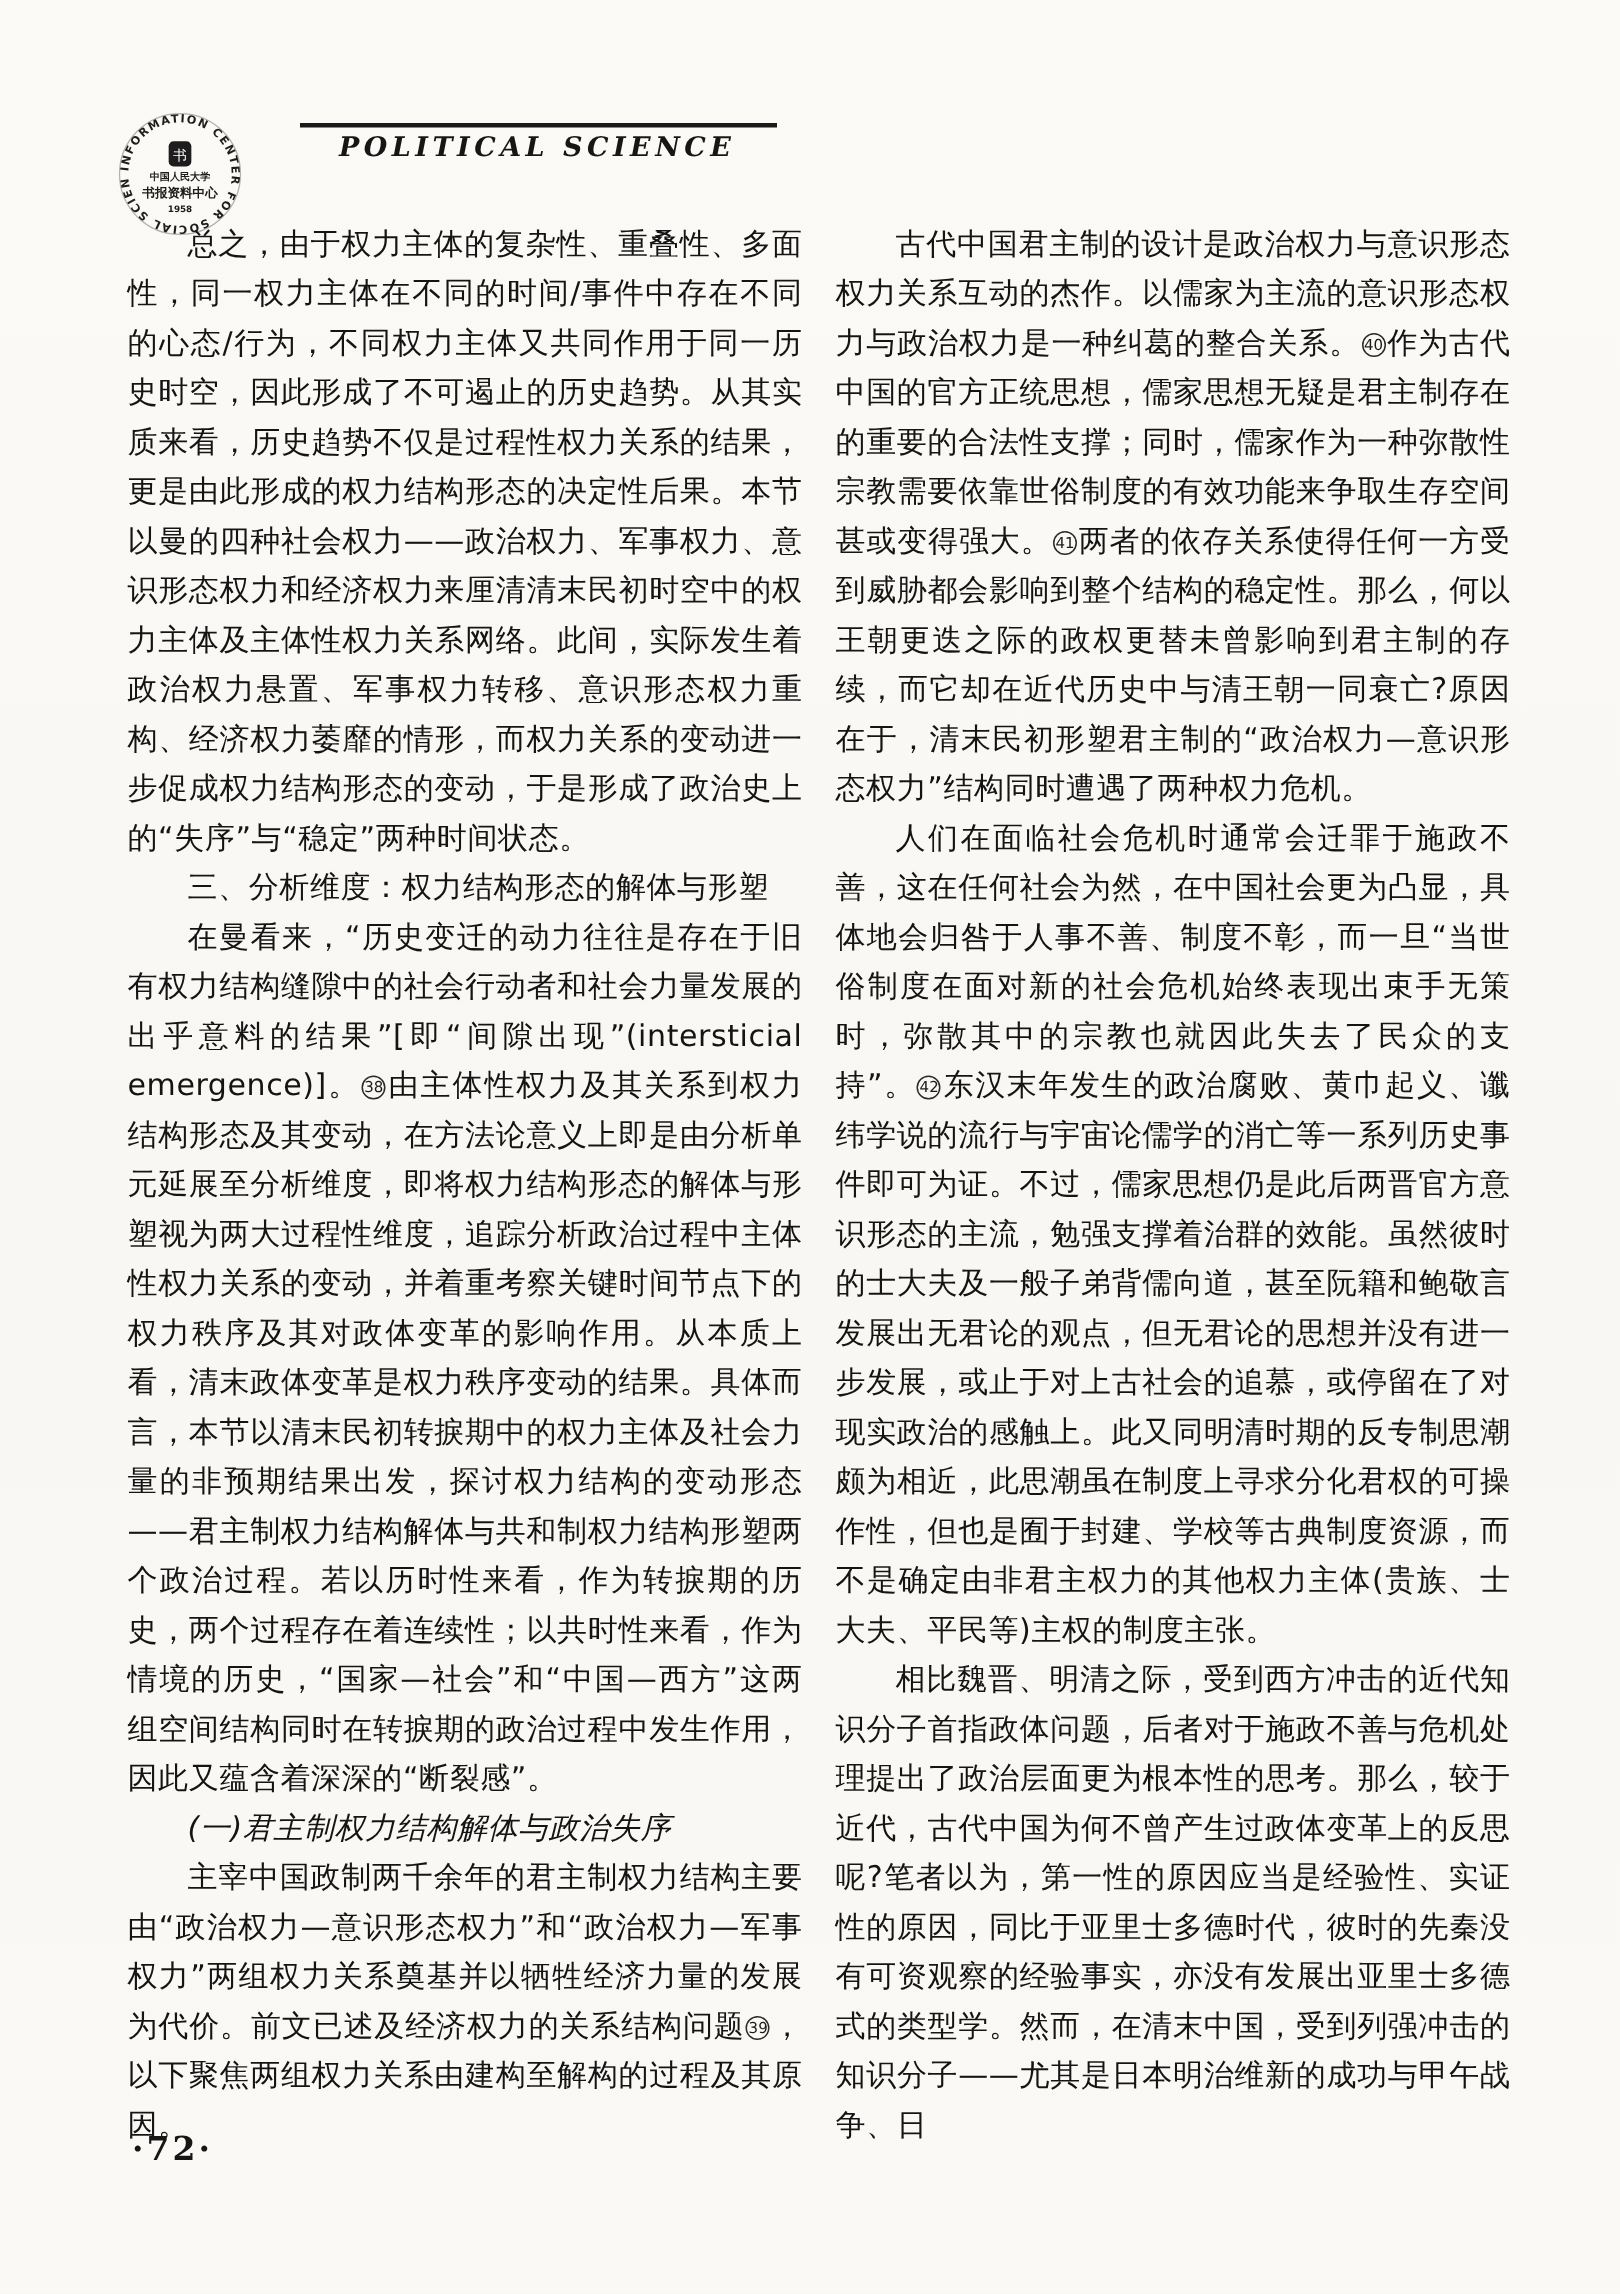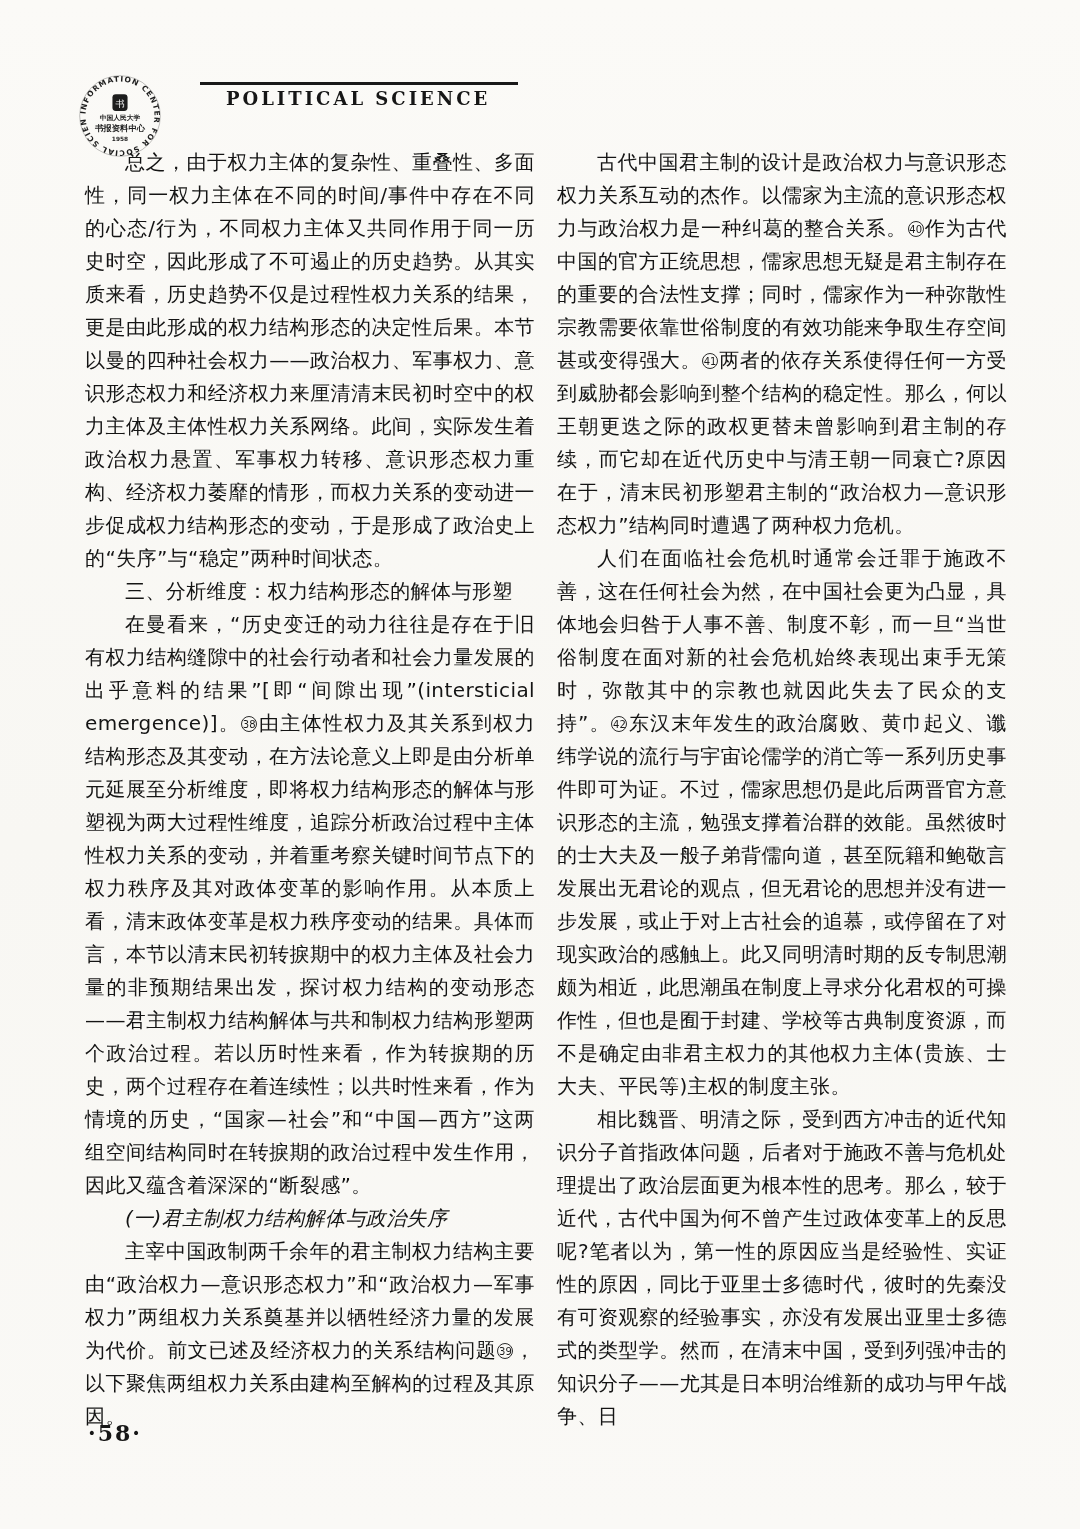--- a/index.html
+++ b/index.html
@@ -23,21 +23,21 @@
   .title-cn {
     font-size: 30px; font-weight: bold; letter-spacing: 17px;
     color: #111; white-space: nowrap;
   }
   .issue {
     font-family: "DejaVu Serif", serif; font-style: italic; font-weight: bold;
     font-size: 23px; color: #111; letter-spacing: 1px;
   }
   .title-rule { height: 3px; background: #191919; margin-top: 2px; width: 318px; }
   .title-en {
-    font-family: "DejaVu Serif", serif; font-weight: bold;
+    font-family: "DejaVu Serif", serif; font-style: italic; font-weight: bold;
     font-size: 18px; letter-spacing: 3px; color: #161616;
     margin-top: 3px; padding-left: 26px; white-space: nowrap;
   }
 
   
   .columns {
     position: absolute; left: 85px; top: 146px;
     width: 922px; display: flex; gap: 22px;
   }
   .col { width: 450px; }
@@ -103,15 +103,15 @@
     </div>
 
     <div class="col">
       <p class="para"><span>古代中国君主制的设计是政治权力与意识形态权力关系互动的杰作。以儒家为主流的意识形态权力与政治权力是一种纠葛的整合关系。</span><span class="fnote">40</span><span>作为古代中国的官方正统思想，儒家思想无疑是君主制存在的重要的合法性支撑；同时，儒家作为一种弥散性宗教需要依靠世俗制度的有效功能来争取生存空间甚或变得强大。</span><span class="fnote">41</span><span>两者的依存关系使得任何一方受到威胁都会影响到整个结构的稳定性。那么，何以王朝更迭之际的政权更替未曾影响到君主制的存续，而它却在近代历史中与清王朝一同衰亡?原因在于，清末民初形塑君主制的“政治权力—意识形态权力”结构同时遭遇了两种权力危机。</span></p>
       <p class="para"><span>人们在面临社会危机时通常会迁罪于施政不善，这在任何社会为然，在中国社会更为凸显，具体地会归咎于人事不善、制度不彰，而一旦“当世俗制度在面对新的社会危机始终表现出束手无策时，弥散其中的宗教也就因此失去了民众的支持”。</span><span class="fnote">42</span><span>东汉末年发生的政治腐败、黄巾起义、谶纬学说的流行与宇宙论儒学的消亡等一系列历史事件即可为证。不过，儒家思想仍是此后两晋官方意识形态的主流，勉强支撑着治群的效能。虽然彼时的士大夫及一般子弟背儒向道，甚至阮籍和鲍敬言发展出无君论的观点，但无君论的思想并没有进一步发展，或止于对上古社会的追慕，或停留在了对现实政治的感触上。此又同明清时期的反专制思潮颇为相近，此思潮虽在制度上寻求分化君权的可操作性，但也是囿于封建、学校等古典制度资源，而不是确定由非君主权力的其他权力主体(贵族、士大夫、平民等)主权的制度主张。</span></p>
       <p class="para"><span>相比魏晋、明清之际，受到西方冲击的近代知识分子首指政体问题，后者对于施政不善与危机处理提出了政治层面更为根本性的思考。那么，较于近代，古代中国为何不曾产生过政体变革上的反思呢?笔者以为，第一性的原因应当是经验性、实证性的原因，同比于亚里士多德时代，彼时的先秦没有可资观察的经验事实，亦没有发展出亚里士多德式的类型学。然而，在清末中国，受到列强冲击的知识分子——尤其是日本明治维新的成功与甲午战争、日</span></p>
     </div>
 
   </div>
 
-  <div class="footer">·58·</div>
+  <div class="footer">·72·</div>
 
 </div>
 
 </body></html>

